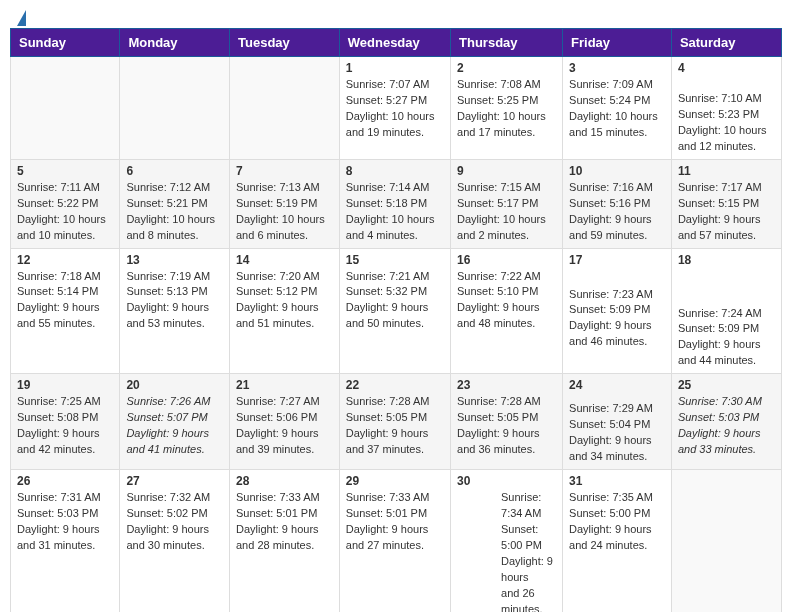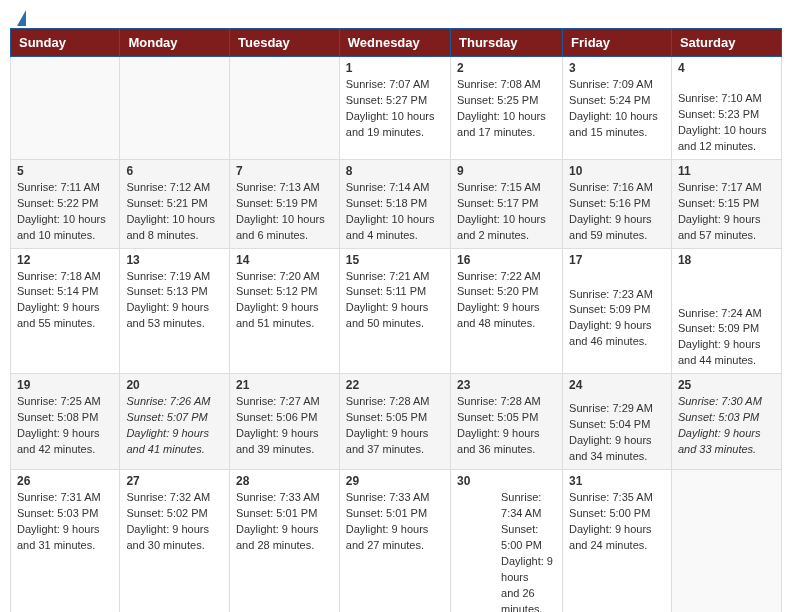--- a/index.html
+++ b/index.html
@@ -37,21 +37,21 @@
     .subtitle {
       font-size: 16px;
       color: #333;
     }
     .calendar {
       width: 100%;
       border-collapse: collapse;
       border: 1px solid #ccc;
     }
     .calendar th {
-      background-color: #7f1d1d;
+      background-color: #4c1d95;
       color: #fff;
       text-align: left;
       padding: 6px 8px;
       font-size: 13px;
       border: 1px solid #1a5a9a;
     }
     .calendar td {
       vertical-align: top;
       padding: 4px 6px;
       border: 1px solid #ddd;
@@ -219,28 +219,28 @@
         <td>
           <span class="day-number">14</span>
           <div class="day-info" style="white-space: pre-line;">Sunrise: 7:20 AM
 Sunset: 5:12 PM
 Daylight: 9 hours
 and 51 minutes.</div>
         </td>
         <td>
           <span class="day-number">15</span>
           <div class="day-info" style="white-space: pre-line;">Sunrise: 7:21 AM
-Sunset: 5:11 PM
+Sunset: 5:32 PM
 Daylight: 9 hours
 and 50 minutes.</div>
         </td>
         <td>
           <span class="day-number">16</span>
           <div class="day-info" style="white-space: pre-line;">Sunrise: 7:22 AM
-Sunset: 5:20 PM
+Sunset: 5:10 PM
 Daylight: 9 hours
 and 48 minutes.</div>
         </td>
         <td>
           <span class="day-number">17</span>
           <div class="day-info" style="white-space: pre-line; margin-top: 20px;">Sunrise: 7:23 AM
 Sunset: 5:09 PM
 Daylight: 9 hours
 and 46 minutes.</div>
         </td>

